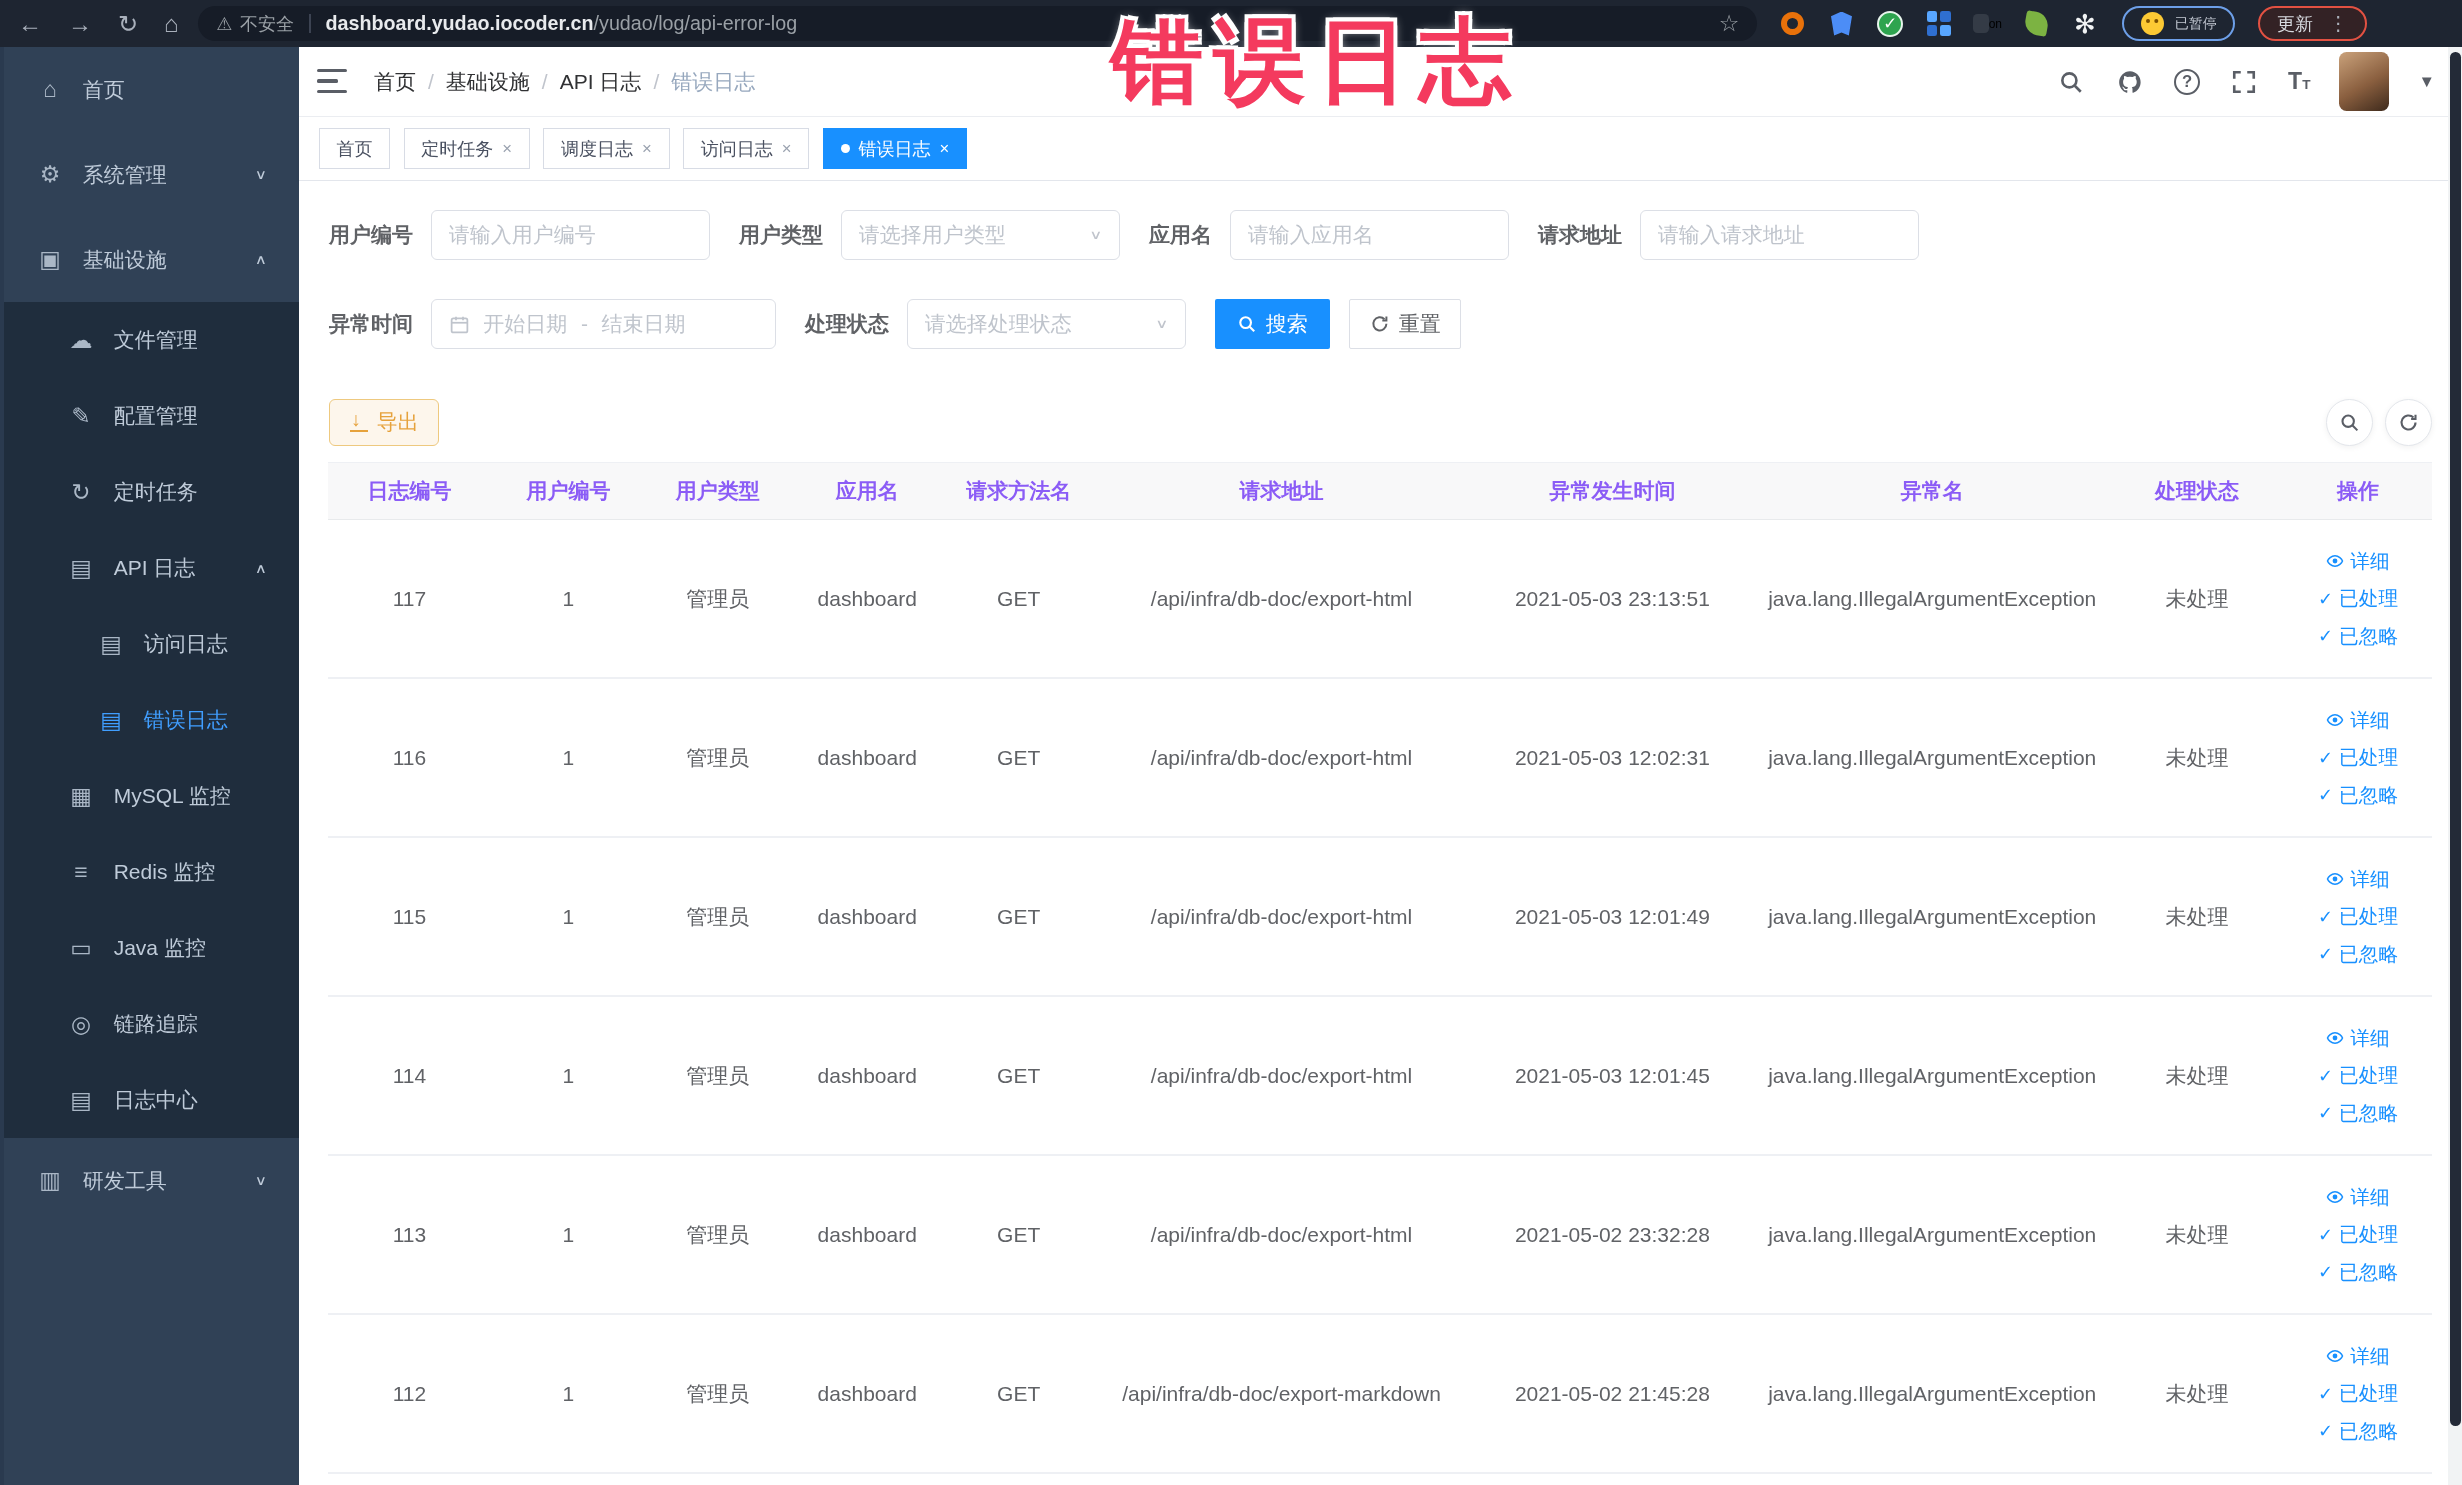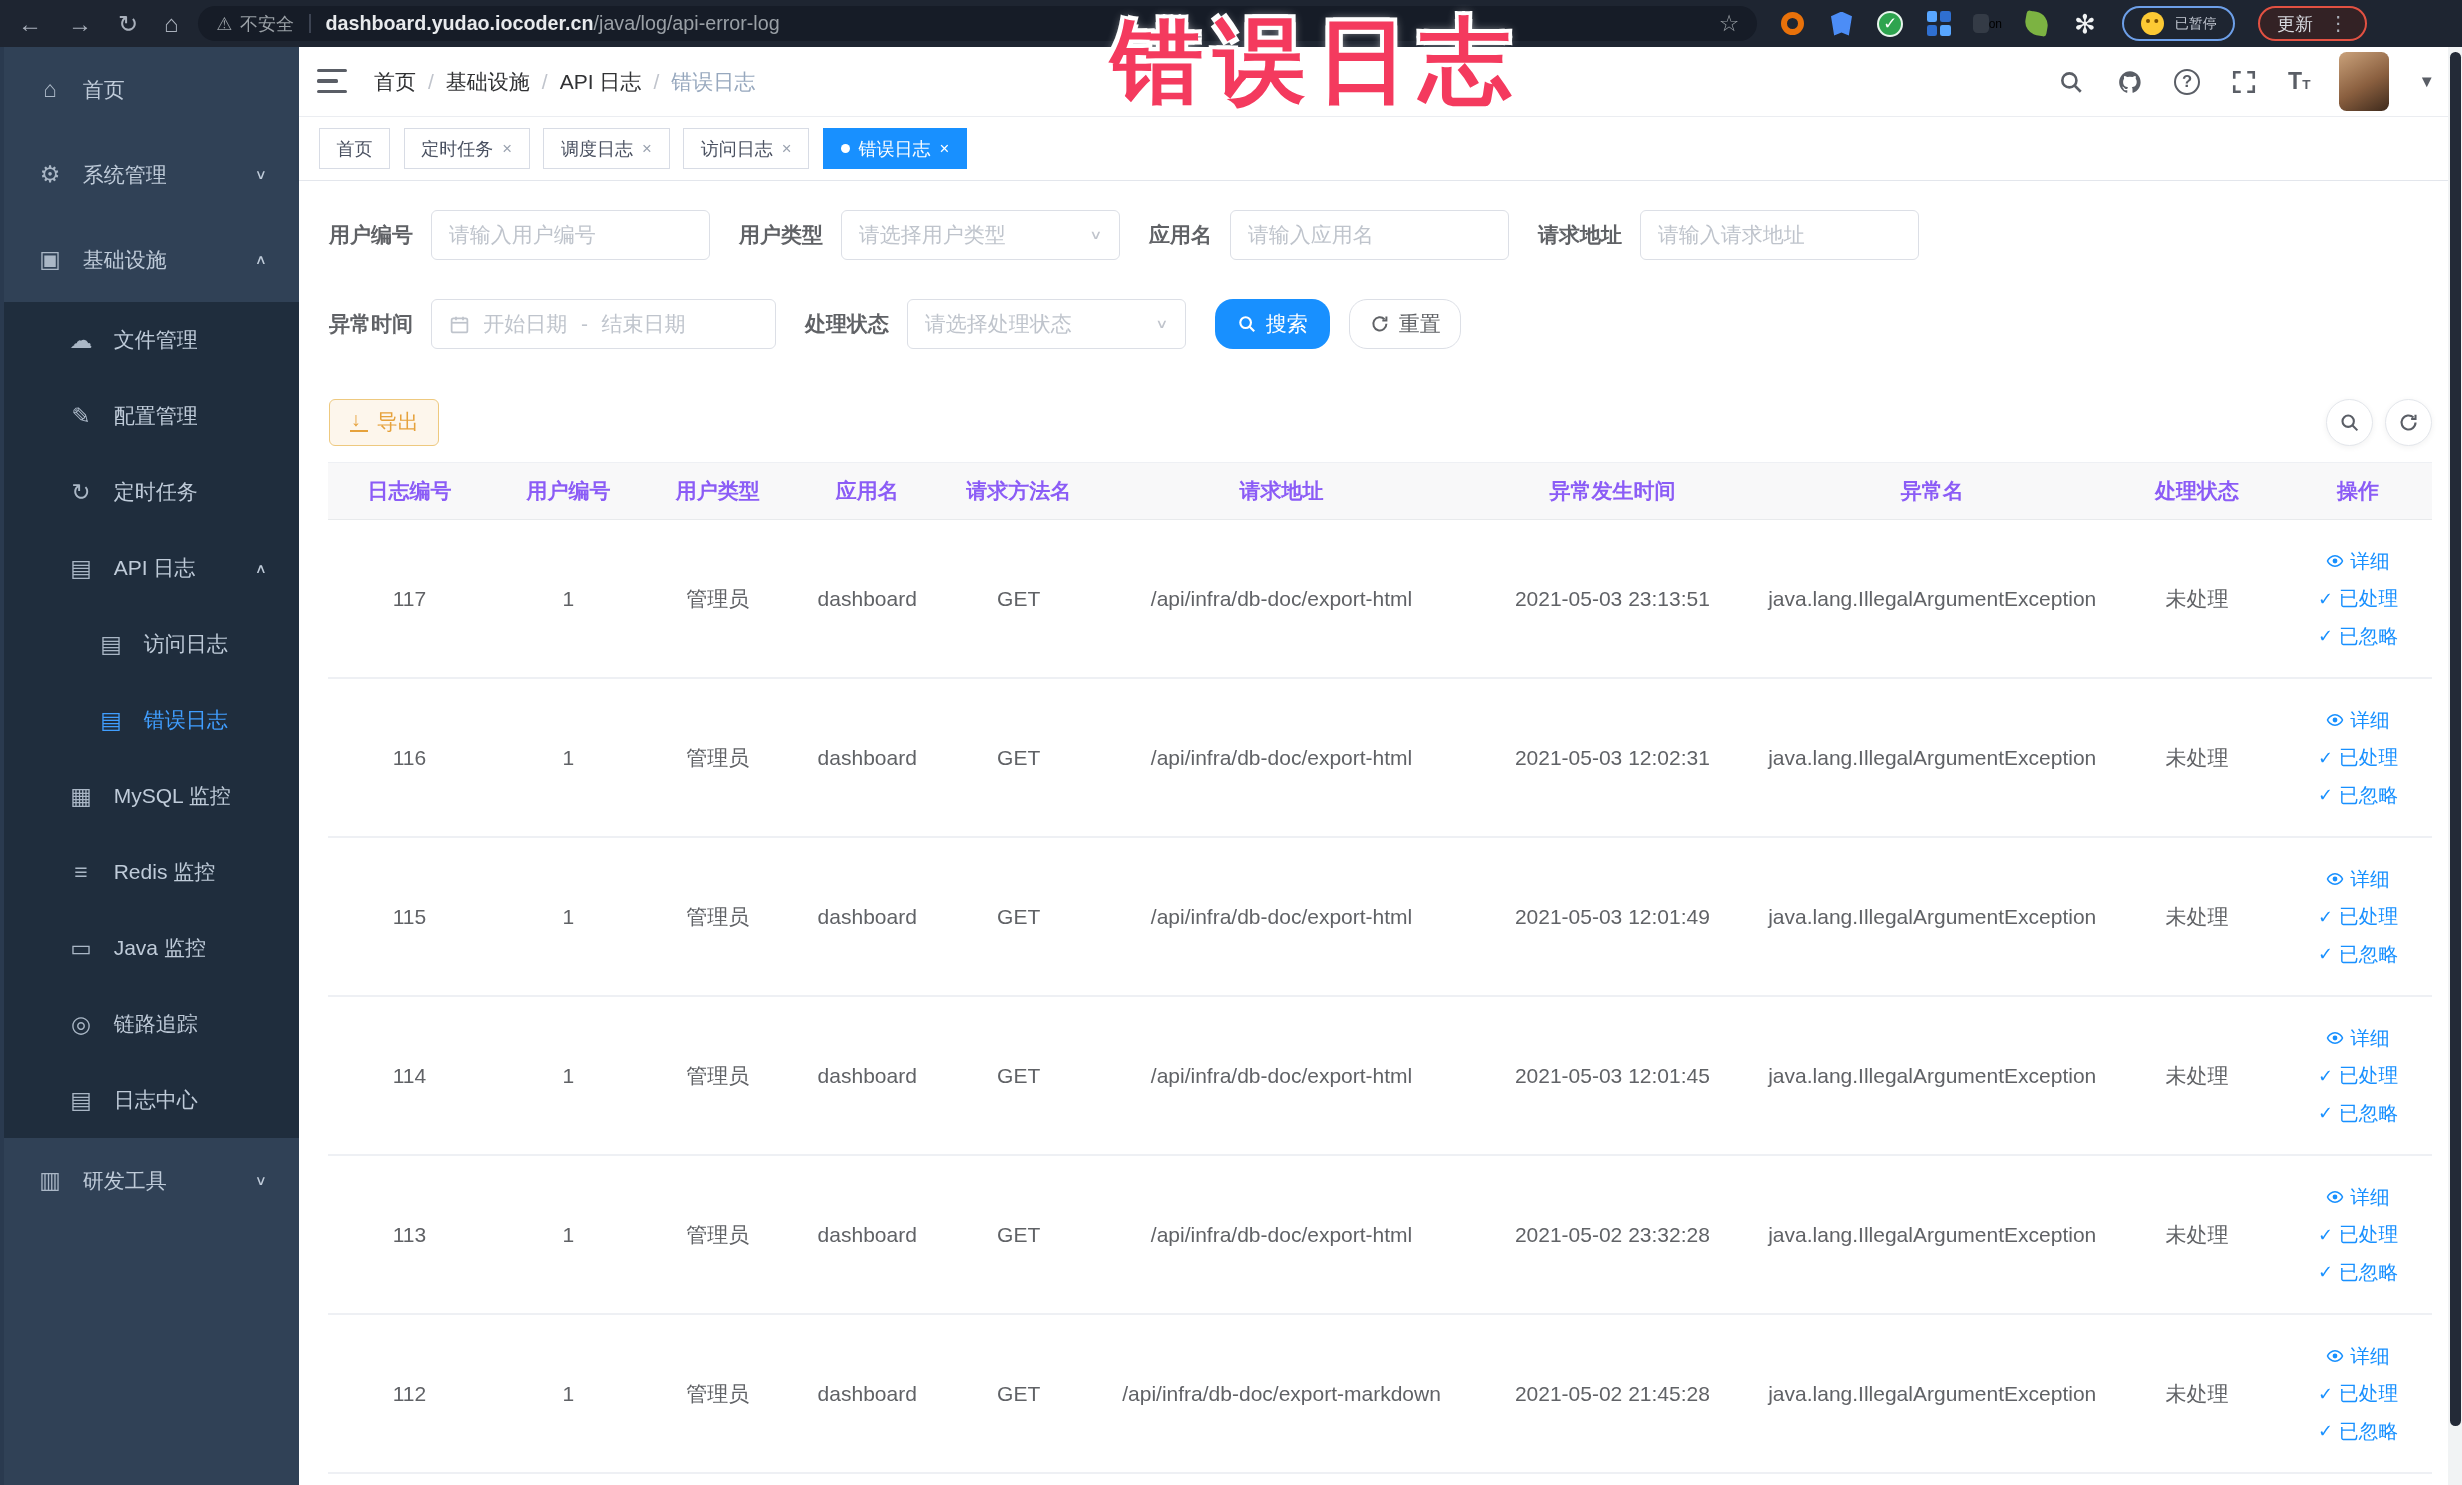--- a/index.html
+++ b/index.html
@@ -90,21 +90,21 @@
   .f-item { display:flex; align-items:center; margin-right:29px; }
   .f-label { font-size:21px; font-weight:bold; color:#606266; margin-right:18px; white-space:nowrap; }
   .box { height:50px; border:1.5px solid #dcdfe6; border-radius:6px; background:#fff; display:flex; align-items:center; padding:0 16.7px; font-size:21px; color:#bfc4cc; }
   .box .ph { color:#bfc4cc; white-space:nowrap; overflow:hidden; }
   .w-input { width:279px; }
   .w-select { width:279px; position:relative; }
   .w-select .caret { margin-left:auto; color:#c0c4cc; font-size:18px; transform:scaleY(.7); }
   .w-date { width:345px; gap:13.6px; }
   .w-date svg { width:21px; height:21px; flex:none; }
   .w-date .dash { color:#bfc4cc; }
-  .btn { height:50px; border-radius:18px; font-size:21px; display:inline-flex; align-items:center; justify-content:center; gap:9px; cursor:pointer; border:1.5px solid transparent; }
+  .btn { height:50px; border-radius:2px; font-size:21px; display:inline-flex; align-items:center; justify-content:center; gap:9px; cursor:pointer; border:1.5px solid transparent; }
   .btn-primary { background:#1890ff; color:#fff; padding:0 21px; }
   .btn-plain { background:#fff; border-color:#dcdfe6; color:#606266; padding:0 19.7px; margin-left:19.7px; }
   .btn svg { width:19.7px; height:19.7px; }
 
   
   .toolbar { padding:10.6px 30px 0 30px; display:flex; align-items:center; }
   .btn-export { background:#fdf6ec; border:1.5px solid #eec97f; color:#e6a23c; padding:0 19.7px; height:47px; font-size:21px; border-radius:6px; display:inline-flex; align-items:center; gap:9px; cursor:pointer; }
   .dl-ic { position:relative; width:18px; height:19.7px; }
   .dl-ic:before { content:"↓"; position:absolute; left:1.5px; top:-4.5px; font-size:19.7px; }
   .dl-ic:after { content:""; position:absolute; left:0; bottom:0; width:18px; height:2.3px; background:#e6a23c; }
@@ -139,21 +139,21 @@
   <div class="browser-bar">
     <div class="bnav">
       <span class="bicon">←</span>
       <span class="bicon">→</span>
       <span class="bicon">↻</span>
       <span class="bicon">⌂</span>
     </div>
     <div class="omnibox">
       <span class="omni-warn">⚠ <span>不安全</span></span>
       <span class="omni-sep"></span>
-      <span class="omni-url"><span class="domain">dashboard.yudao.iocoder.cn</span><span class="path">/java/log/api-error-log</span></span>
+      <span class="omni-url"><span class="domain">dashboard.yudao.iocoder.cn</span><span class="path">/yudao/log/api-error-log</span></span>
       <span class="omni-star">☆</span>
     </div>
     <div class="ext-row">
       <span class="ext">
           <i class="ext-ring"></i>
         </span>
       <span class="ext">
           <i class="ext-shield"></i>
         </span>
       <span class="ext">

